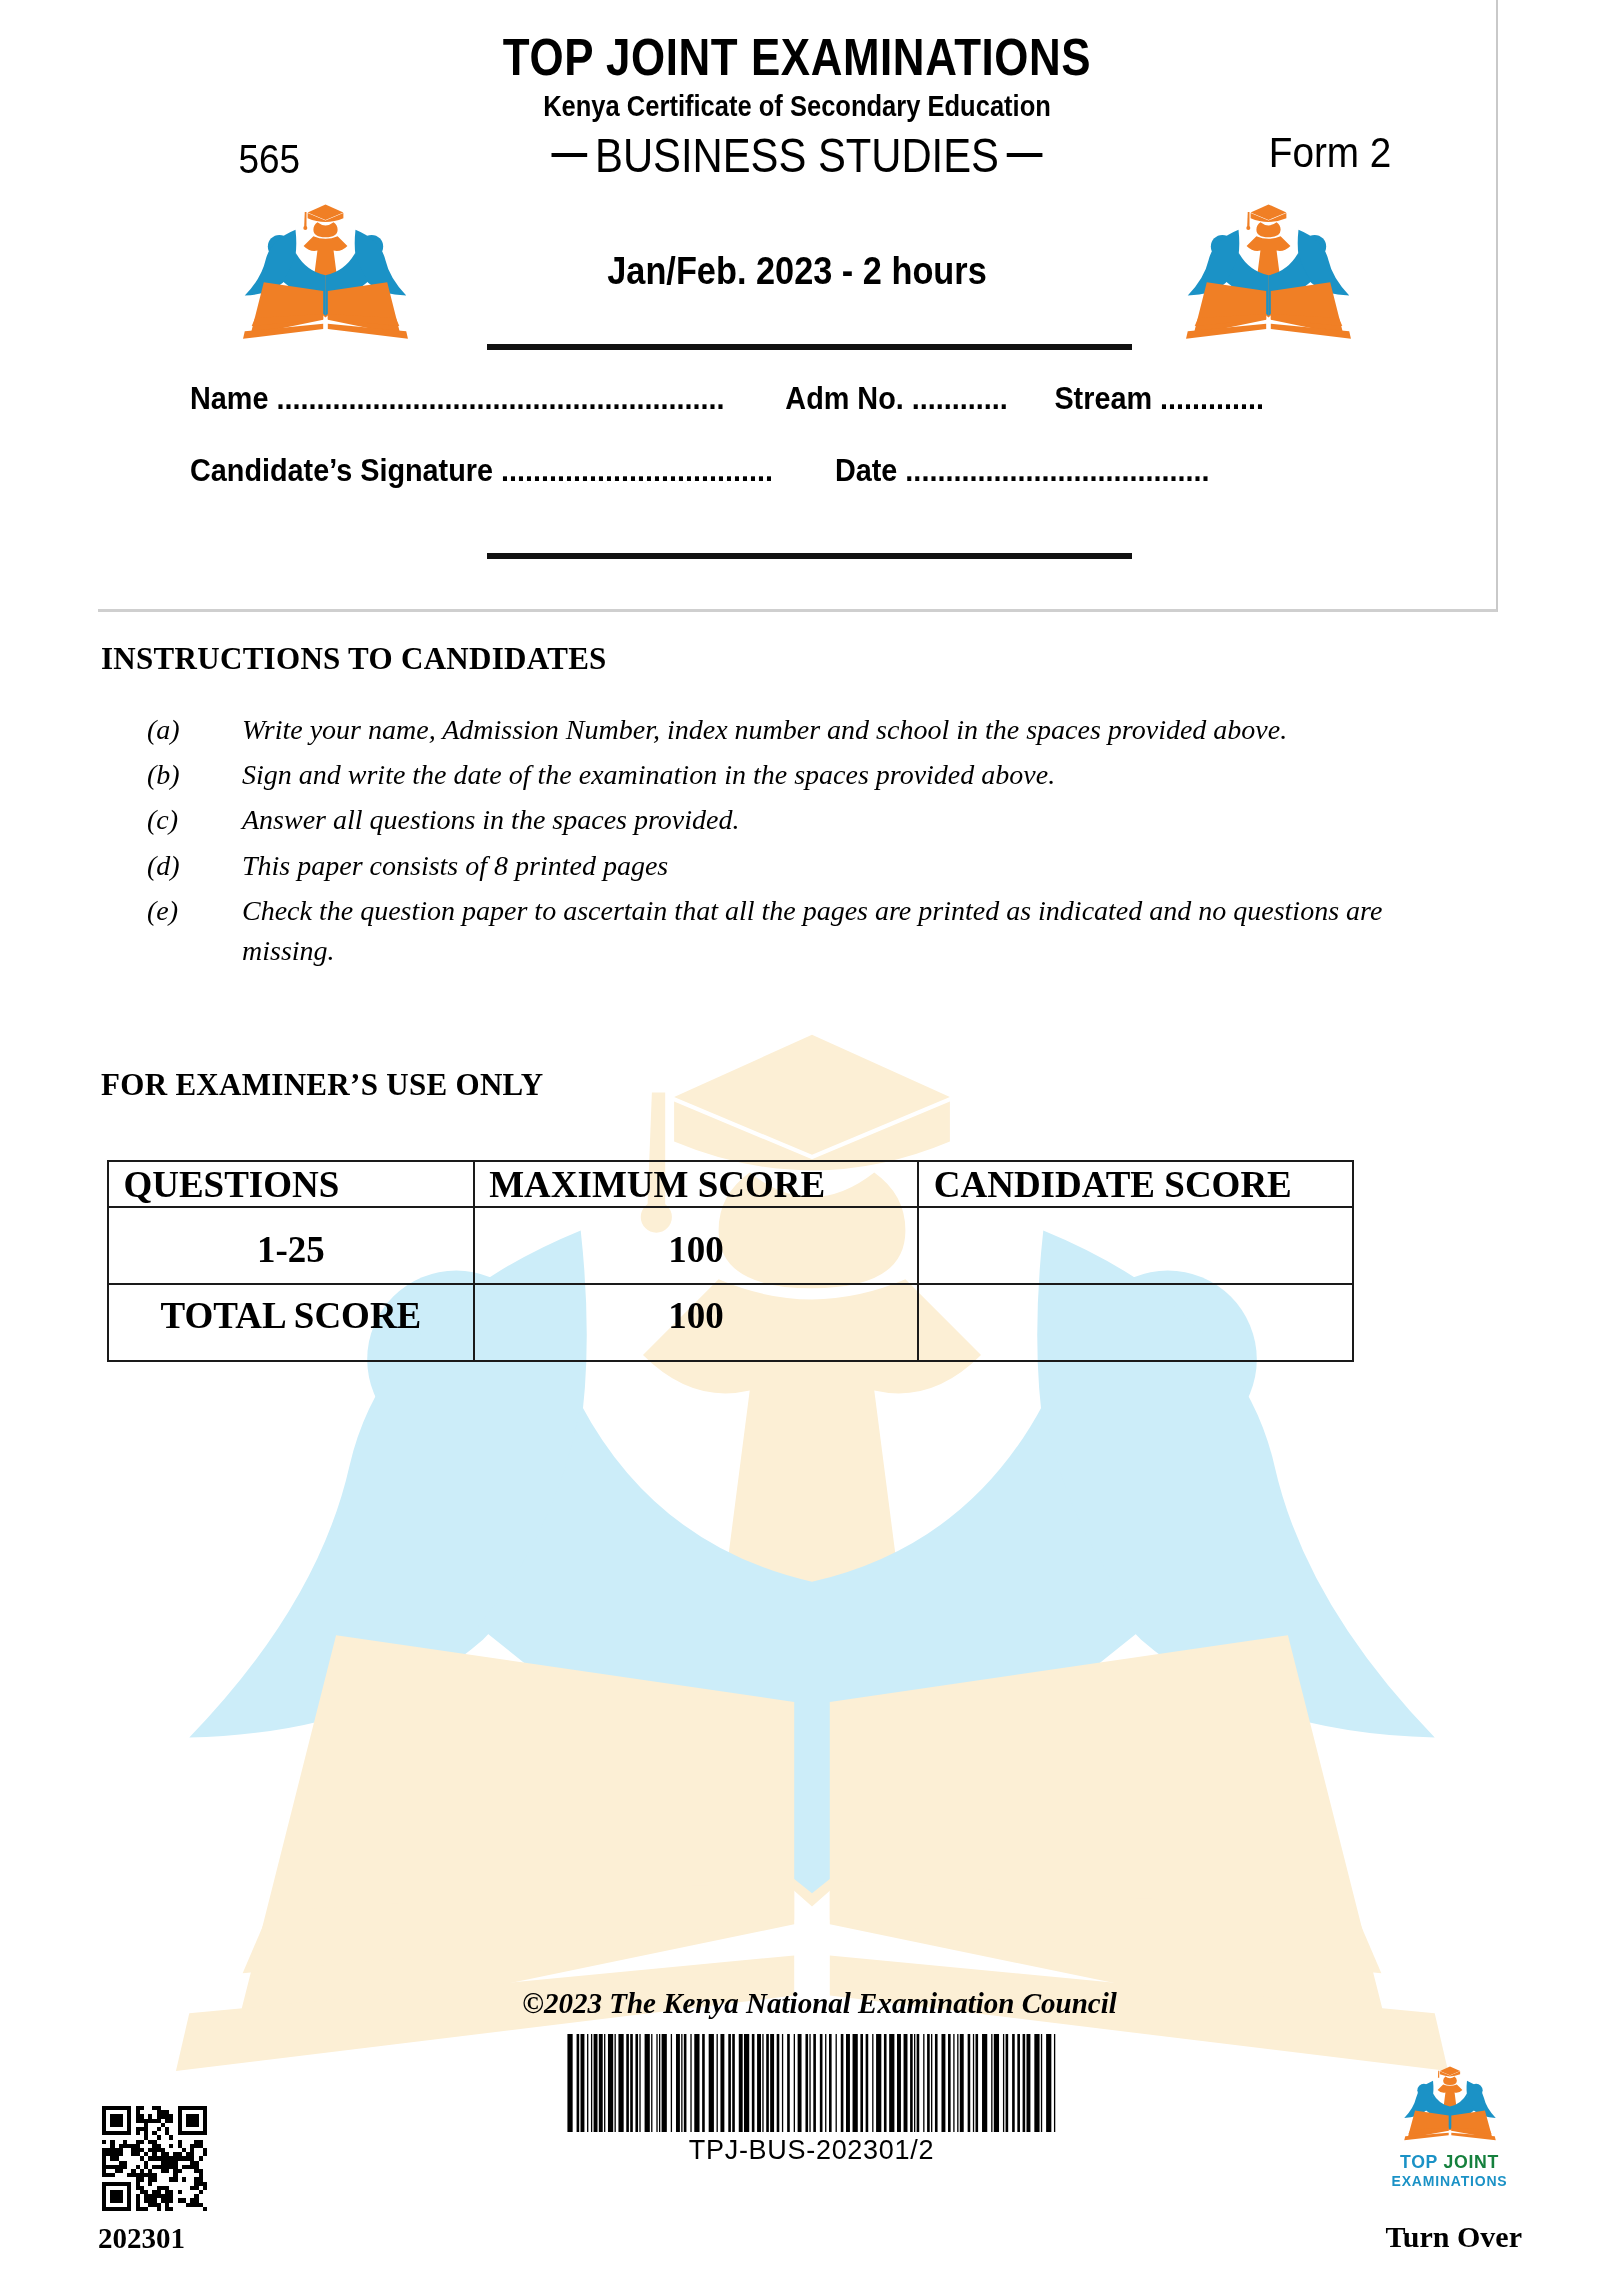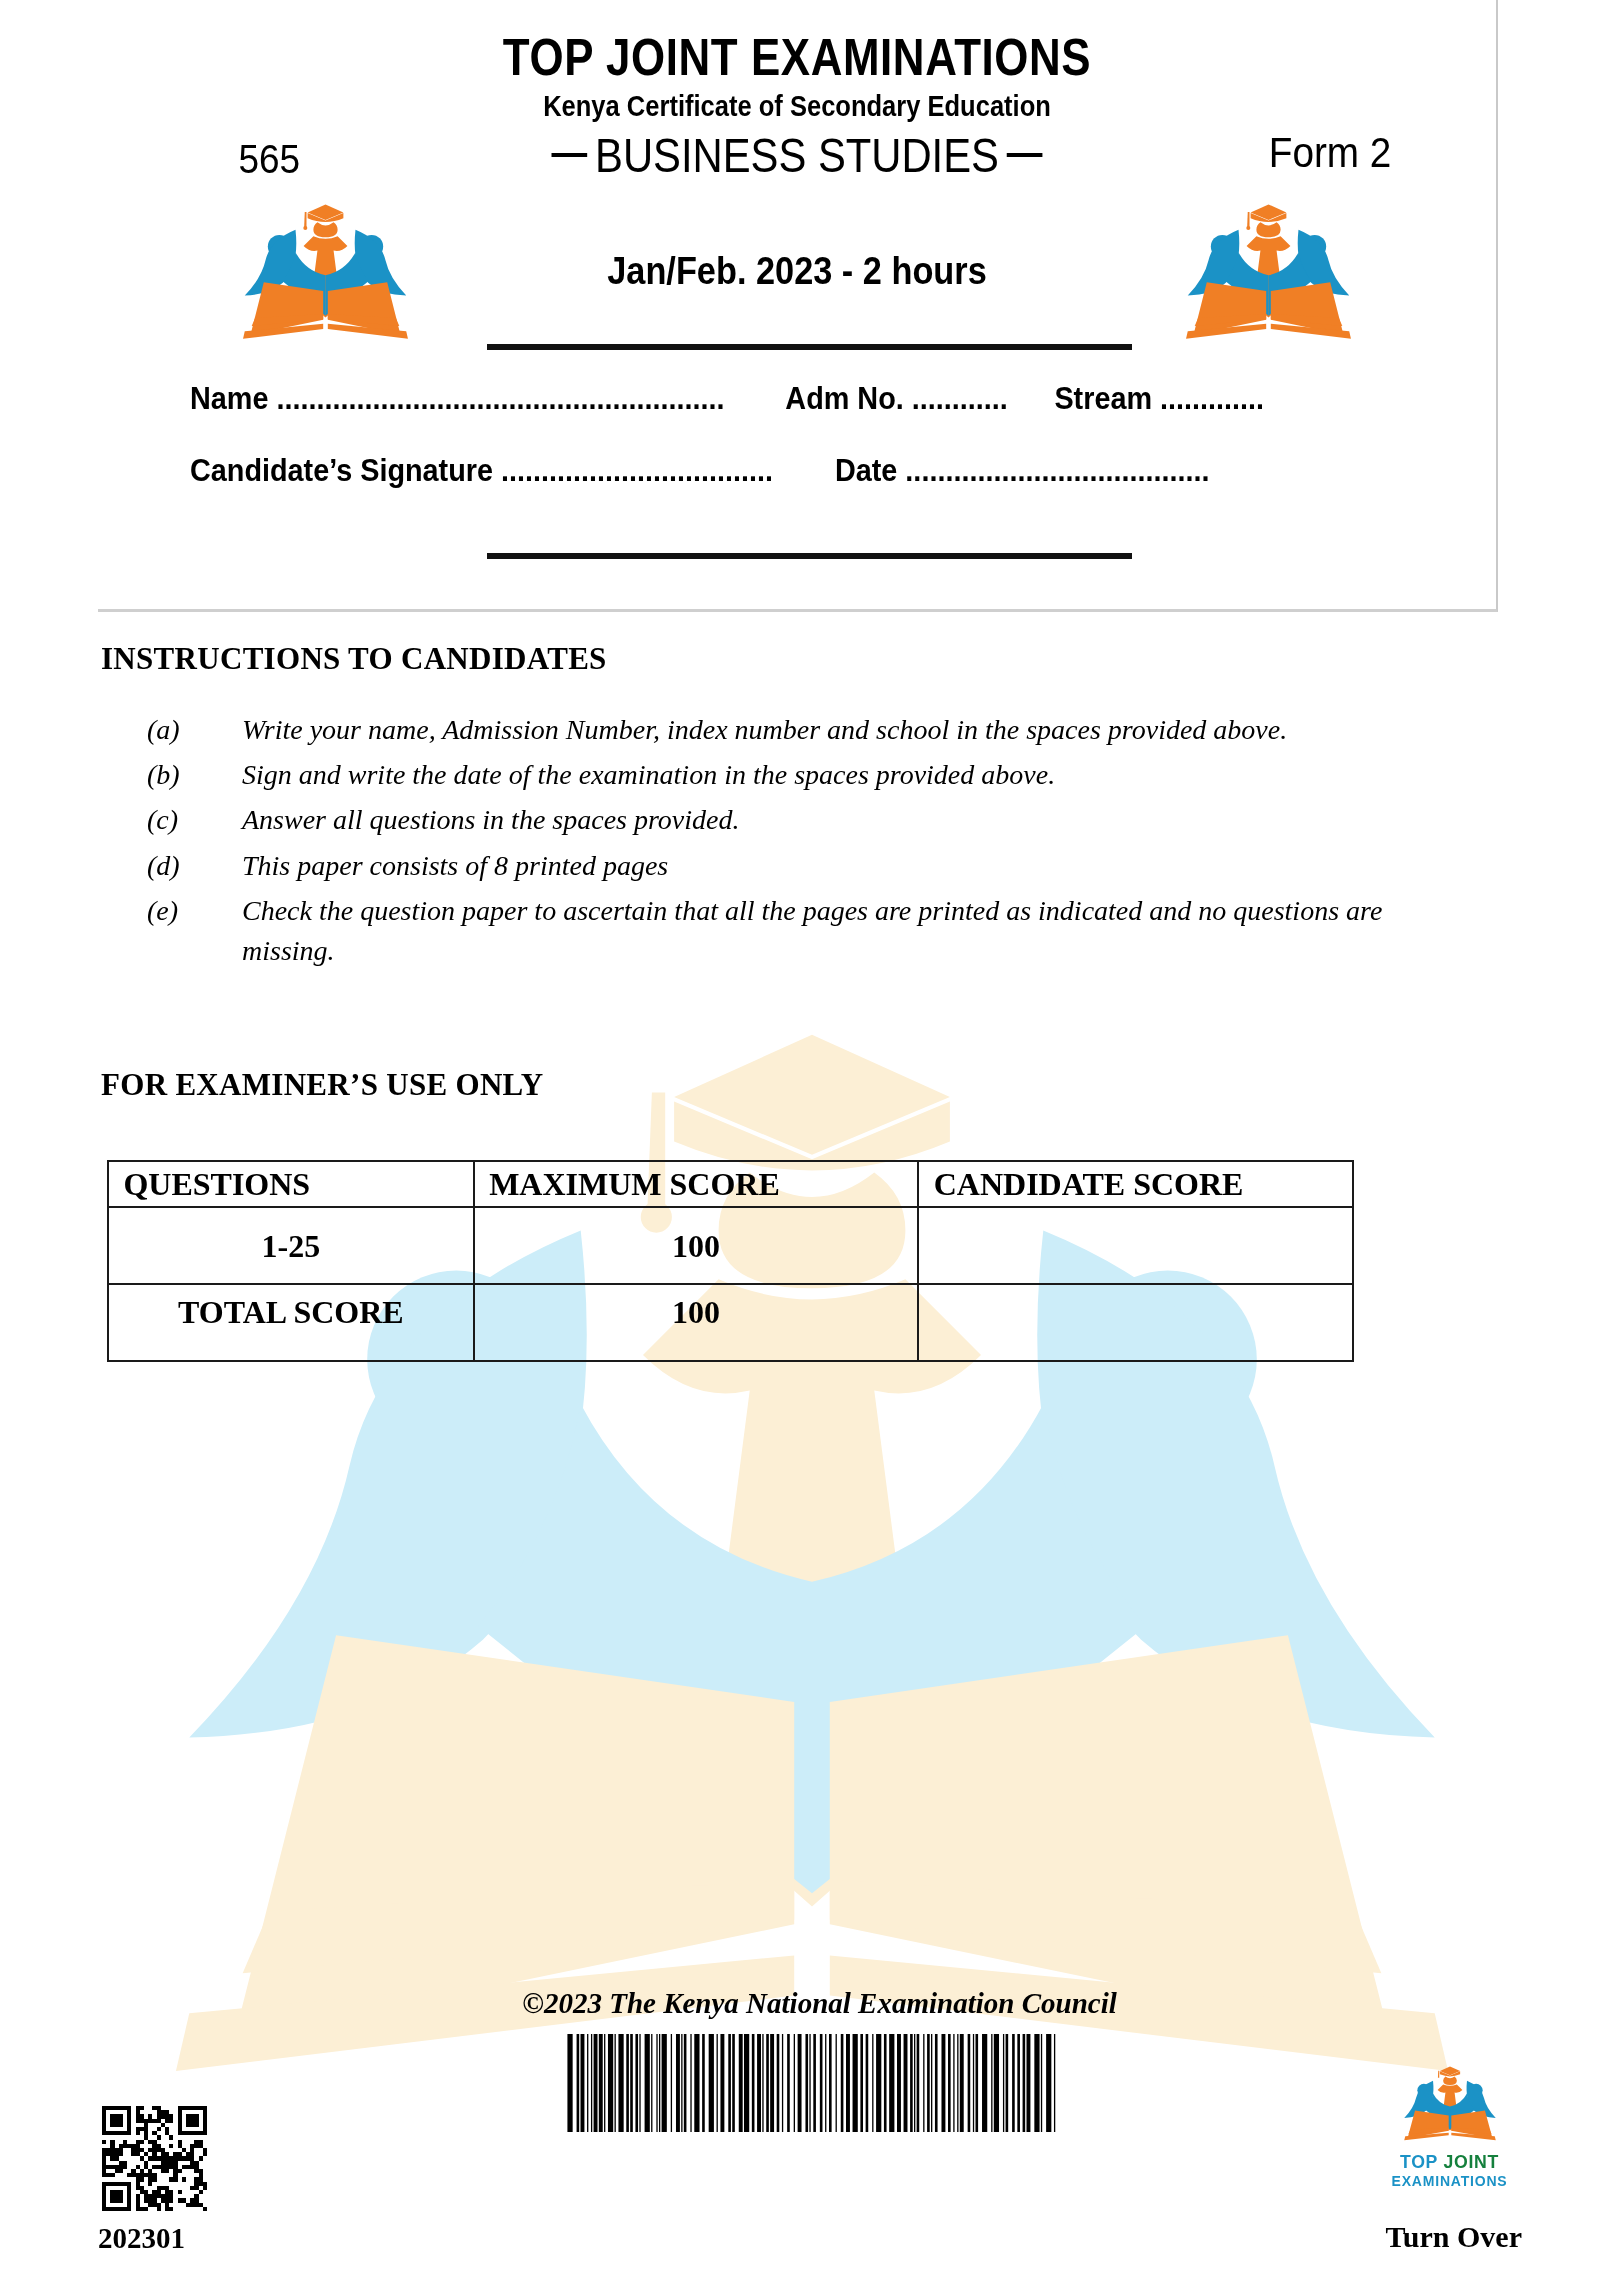--- a/index.html
+++ b/index.html
@@ -214,21 +214,21 @@
     position: absolute;
     left: 107px;
     top: 1160px;
     width: 1247px;
     border-collapse: collapse;
     z-index: 2;
     background: transparent;
   }
   .examiner-table td, .examiner-table th {
     border: 2px solid #1a1a1a;
-    font-size: 32px;
+    font-size: 37px;
     padding: 0;
     background: transparent;
   }
   .examiner-table .th-cell {
     height: 46px;
     font-weight: bold;
     text-align: left;
     padding-left: 14.4px;
     vertical-align: middle;
   }
@@ -604,20 +604,21 @@
       <rect x="676" y="0" width="4" height="150" fill="#000"></rect>
       <rect x="686" y="0" width="4" height="150" fill="#000"></rect>
       <rect x="694" y="0" width="4" height="150" fill="#000"></rect>
       <rect x="702" y="0" width="4" height="150" fill="#000"></rect>
       <rect x="708" y="0" width="6" height="150" fill="#000"></rect>
       <rect x="720" y="0" width="8" height="150" fill="#000"></rect>
       <rect x="730" y="0" width="2" height="150" fill="#000"></rect>
       <rect x="738" y="0" width="8" height="150" fill="#000"></rect>
       <rect x="750" y="0" width="2" height="150" fill="#000"></rect>
     </svg>
+  <div class="barcode-label">TPJ-BUS-202301/2</div>
 </div>
 
 <div class="qr-wrap">
   <svg class="qr-canvas" id="qr-svg" viewBox="0 0 25 25" shape-rendering="crispEdges">
       <rect x="0" y="0" width="25" height="25" fill="#fff"></rect>
       <rect x="0" y="0" width="1" height="1" fill="#000"></rect>
       <rect x="1" y="0" width="1" height="1" fill="#000"></rect>
       <rect x="2" y="0" width="1" height="1" fill="#000"></rect>
       <rect x="3" y="0" width="1" height="1" fill="#000"></rect>
       <rect x="4" y="0" width="1" height="1" fill="#000"></rect>

